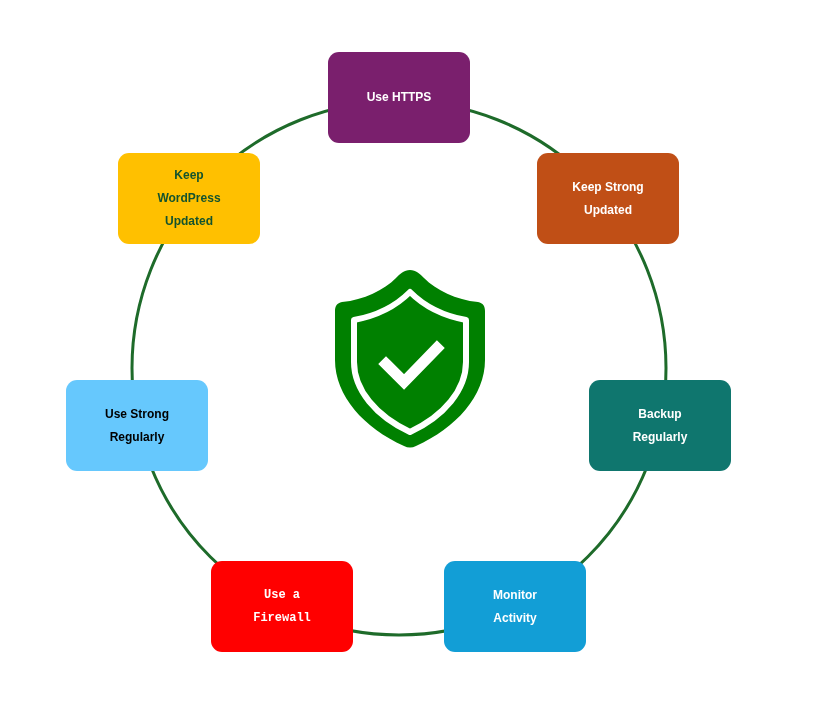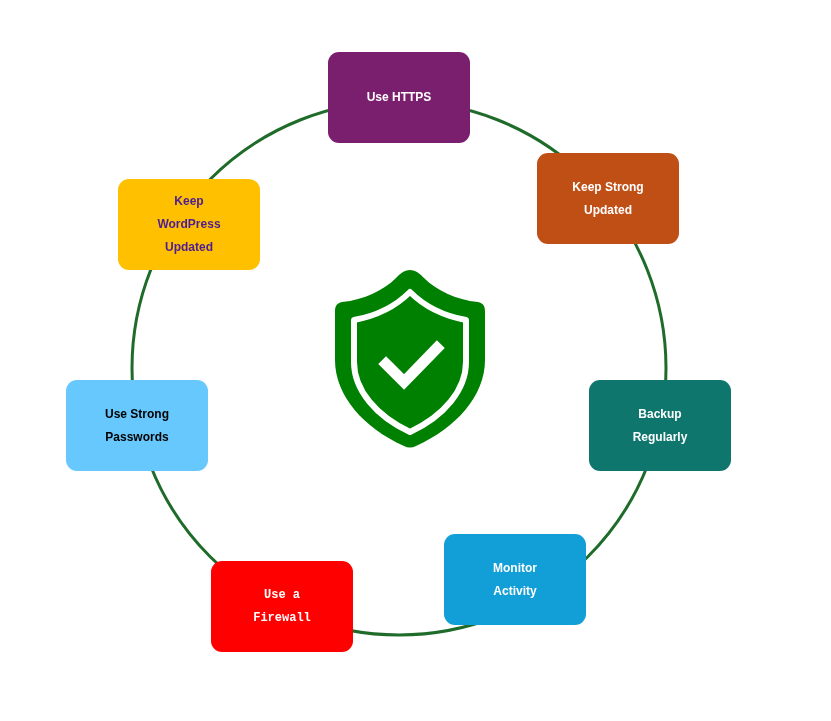--- a/index.html
+++ b/index.html
@@ -51,30 +51,30 @@
 </svg>
 
 <div class="node" style="left:328px; top:52px; background:#7a1f6d; color:#ffffff;">Use HTTPS</div>
 
 <div class="node" style="left:537px; top:153px; background:#c04f16; color:#ffffff;">Keep Strong
 Updated</div>
 
 <div class="node" style="left:589px; top:380px; background:#0f766e; color:#ffffff;">Backup
 Regularly</div>
 
-<div class="node" style="left:444px; top:534px; background:#129ed6; color:#ffffff;">Monitor
+<div class="node" style="left:444px; top:561px; background:#129ed6; color:#ffffff;">Monitor
 Activity</div>
 
 <div class="node" style="left:211px; top:561px; background:#ff0000; color:#ffffff;font-family:Liberation Mono, monospace;">Use a
 Firewall</div>
 
 <div class="node" style="left:66px; top:380px; background:#66c8fd; color:#000000;">Use Strong
-Passwords</div>
+Regularly</div>
 
-<div class="node" style="left:118px; top:153px; background:#ffc000; color:#4c1d95;margin-top:26px;">Keep
+<div class="node" style="left:118px; top:153px; background:#ffc000; color:#14532d;">Keep
 WordPress
 Updated</div>
 
 <svg class="shield" viewBox="0 0 152 182" xmlns="http://www.w3.org/2000/svg">
 
   <path d="M76 2
            C 70 2, 66 6, 62 10
            C 50 22, 30 32, 8 34
            C 3 35, 1 38, 1 43
            L 1 92

